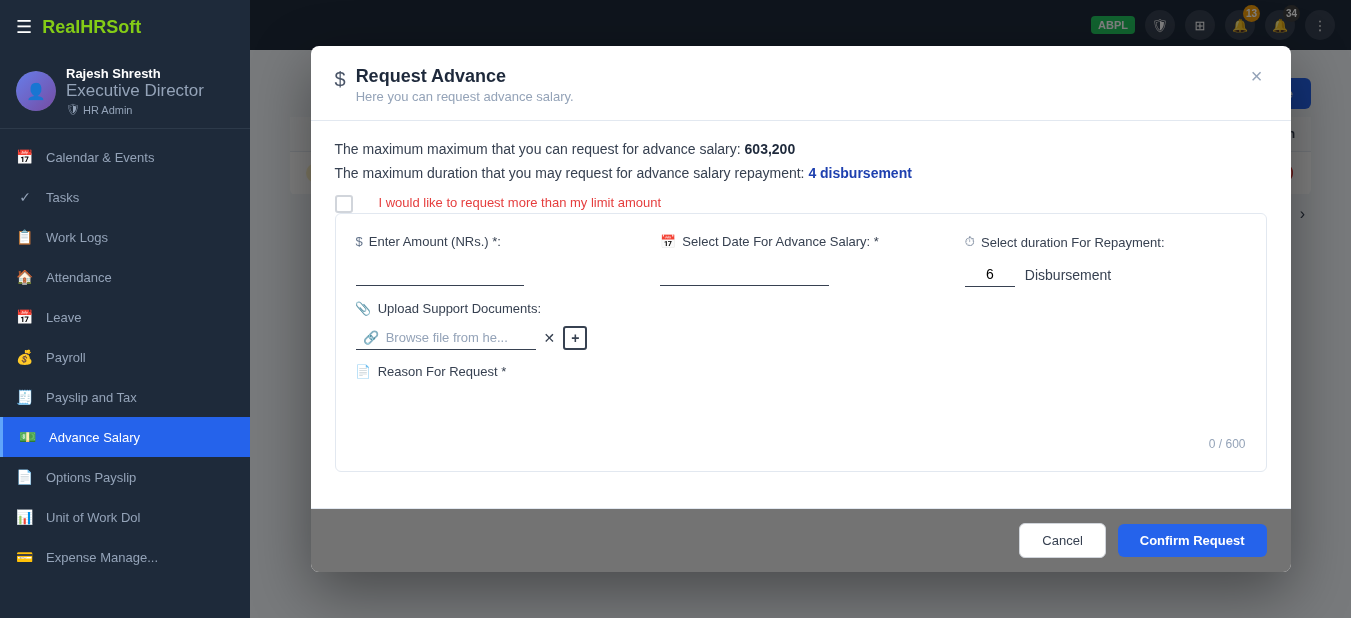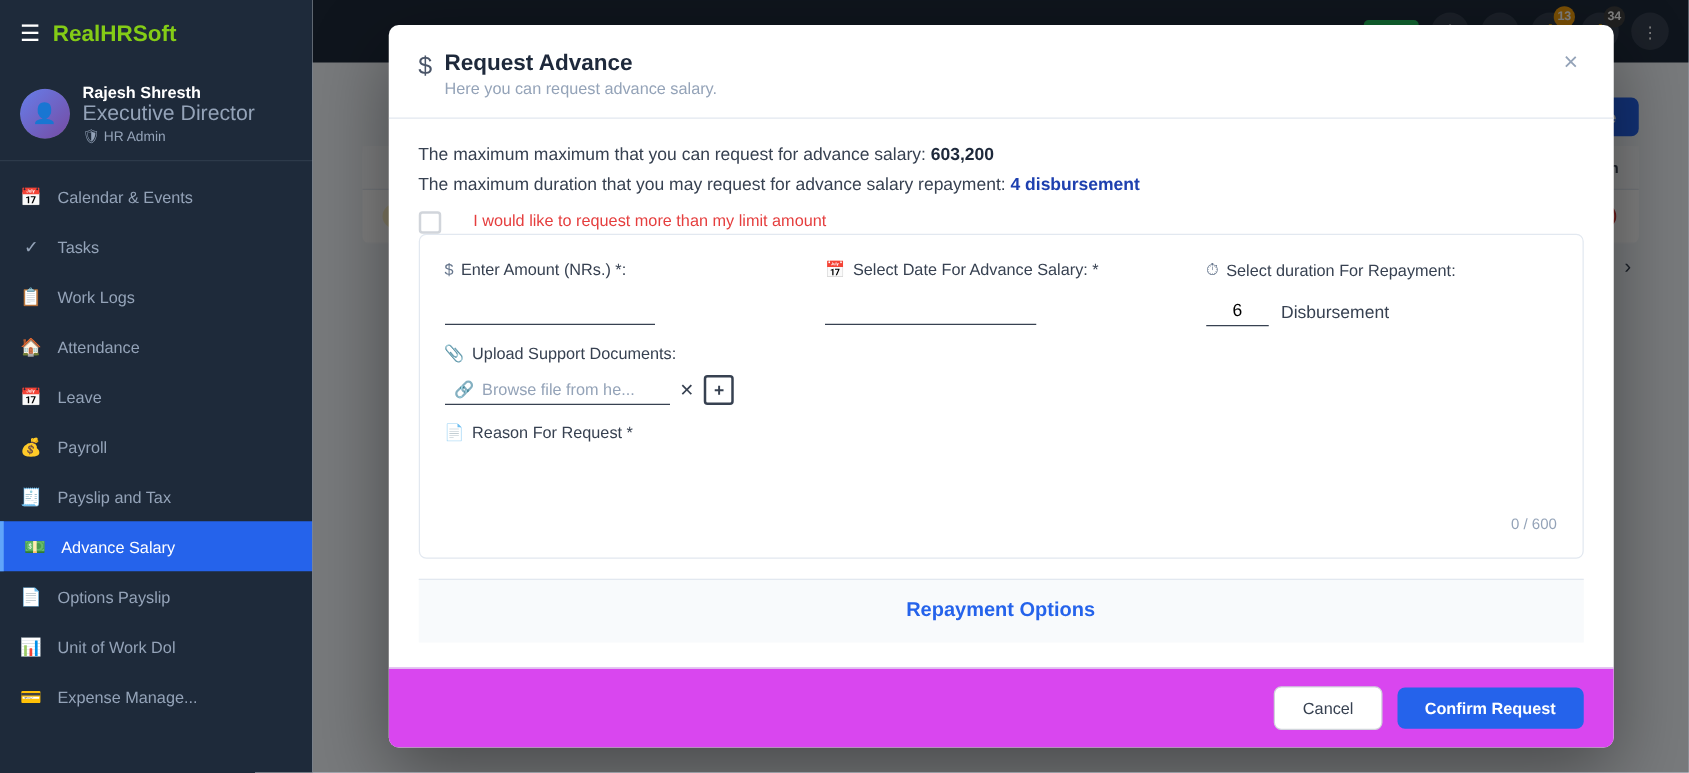--- a/index.html
+++ b/index.html
@@ -188,21 +188,21 @@
     }
     .repayment-options-title { font-size: 16px; font-weight: 600; color: #2563eb; }
 
     .modal-footer {
       display: flex;
       justify-content: flex-end;
       align-items: center;
       gap: 12px;
       padding: 14px 24px;
       border-top: 1px solid #e2e8f0;
-      background: #d946ef;
+      background: #737373;
     }
     .btn-cancel {
       background: #fff; border: 1px solid #d1d5db; color: #374151;
       padding: 9px 22px; border-radius: 6px; font-size: 13px; cursor: pointer; font-weight: 500;
     }
     .btn-confirm {
       background: #2563eb; border: none; color: #fff;
       padding: 9px 22px; border-radius: 6px; font-size: 13px; cursor: pointer; font-weight: 600;
     }
 
@@ -410,23 +410,20 @@
           <div class="reason-section">
             <div class="reason-label">
               <span>📄</span>
               <span>Reason For Request *</span>
             </div>
             <textarea class="reason-textarea" rows="2" style=""></textarea>
             <div class="char-count">0 / 600</div>
           </div>
         </div>
 
-        <div class="repayment-options-bar">
-          <div class="repayment-options-title">Repayment Options</div>
-        </div>
       </div>
 
       <div class="modal-footer">
         <button class="btn-cancel">Cancel</button>
         <button class="btn-confirm">Confirm Request</button>
       </div>
     </div>
   </div>
 </div>
 

